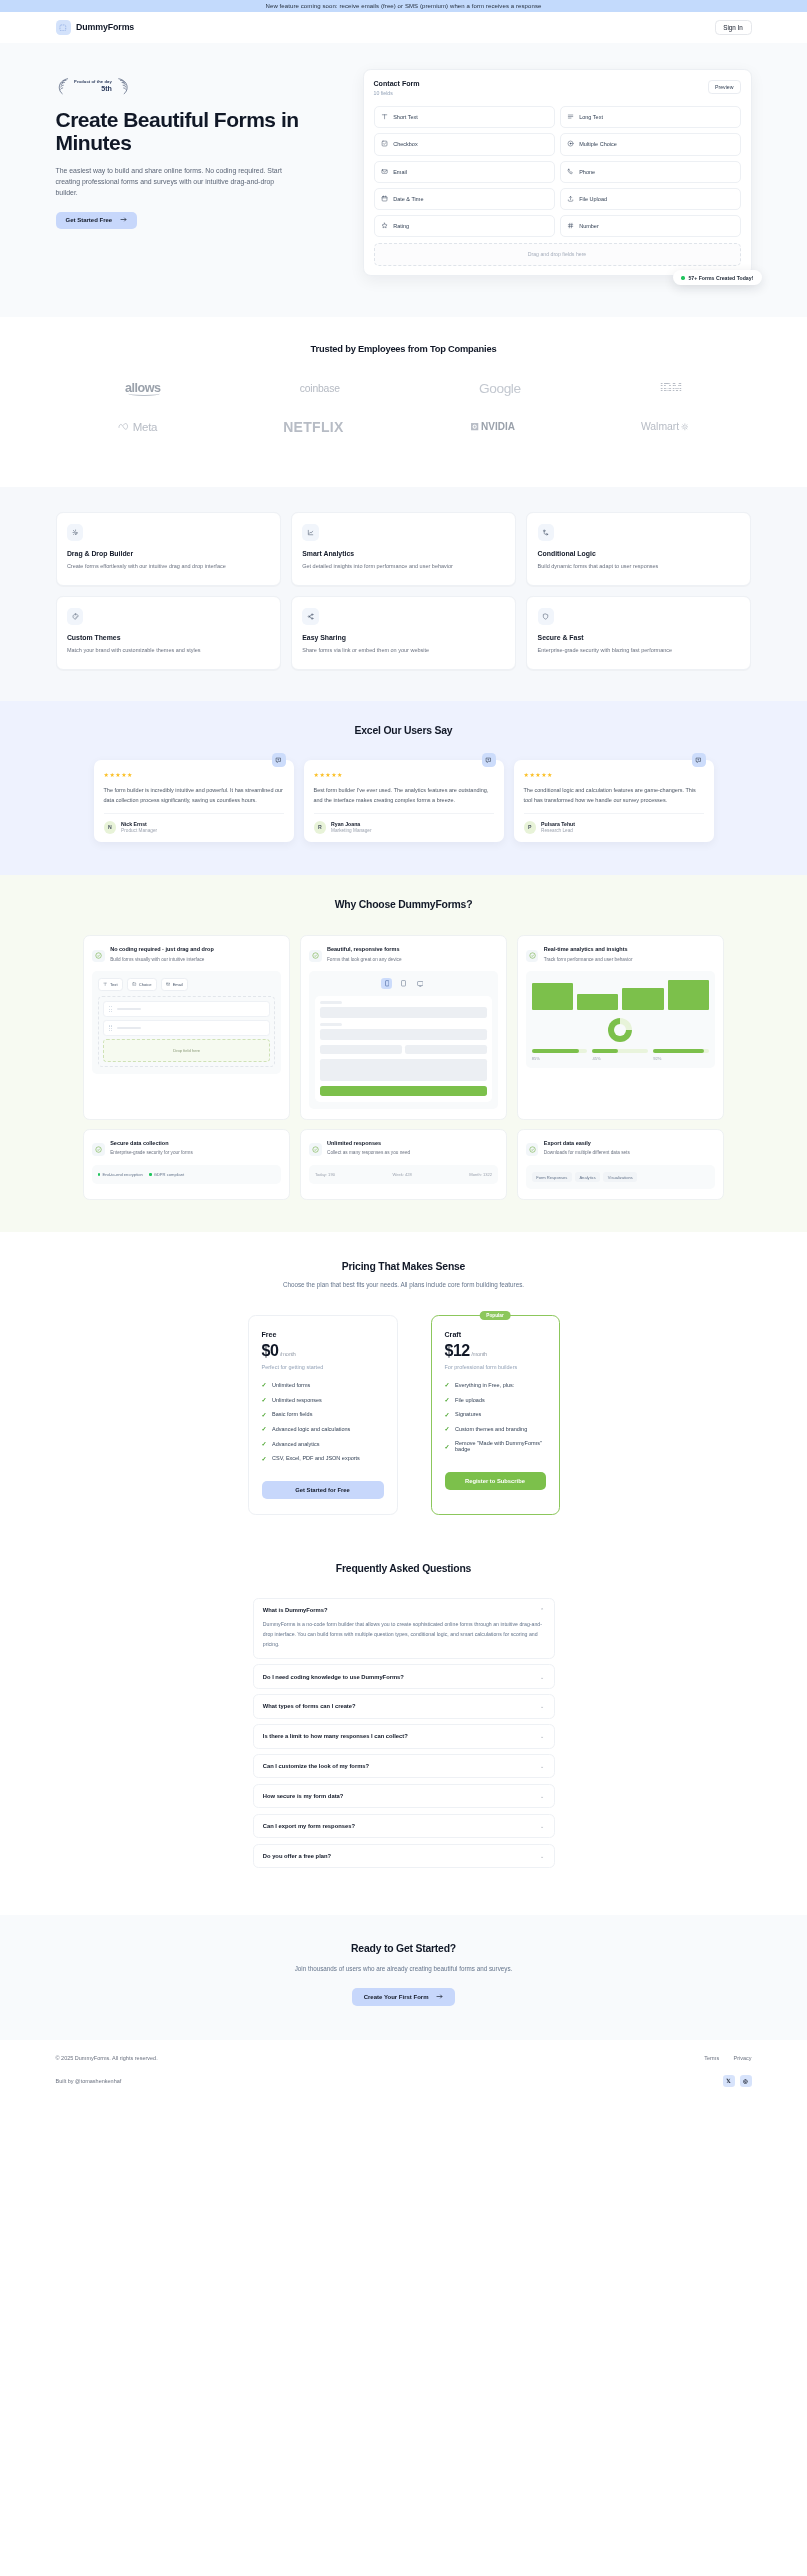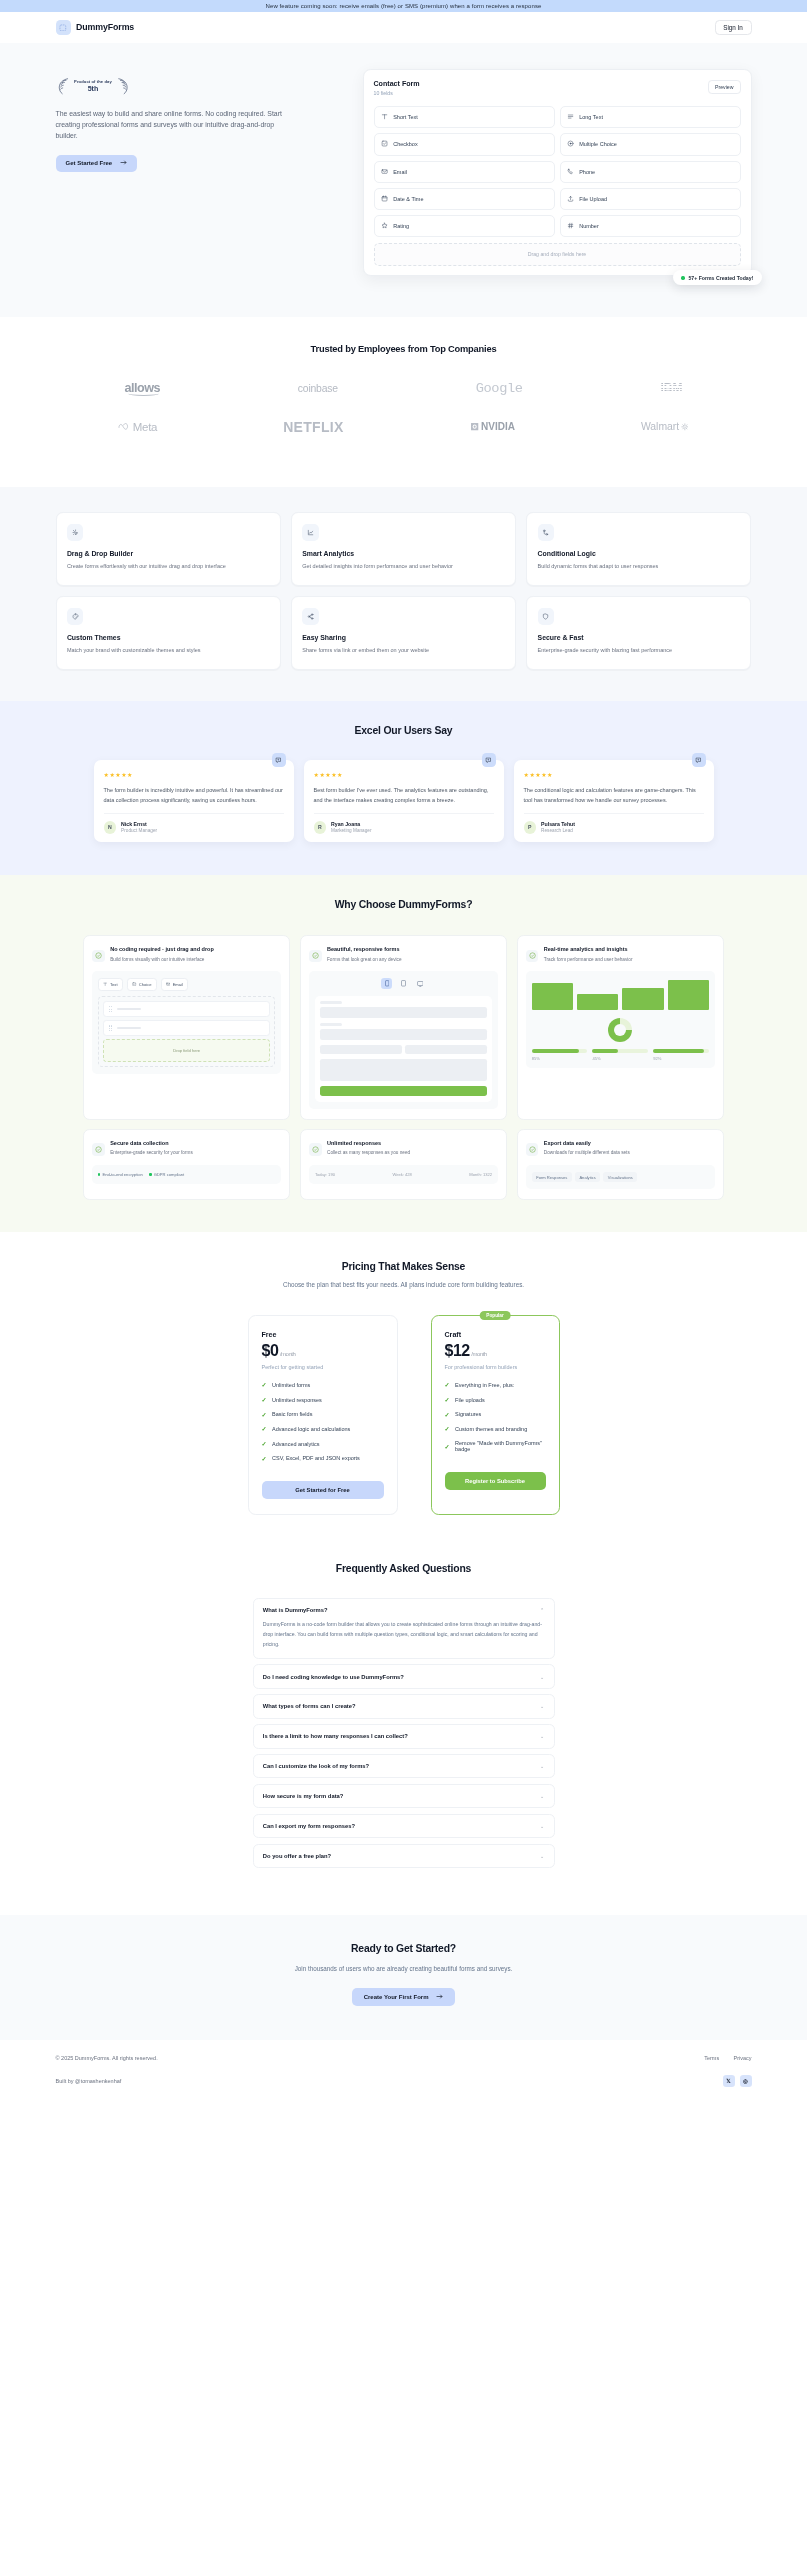--- a/index.html
+++ b/index.html
@@ -38,21 +38,21 @@
     border: 0.5px solid #e5e7eb; background: #fff; border-radius: 4.4px;
     padding: 3.3px 7.7px; font-size: 6.3px; color: #111827; font-weight: 500; cursor: pointer;
     font-family: inherit;
   }
 
   
   .hero { background: #f8fafc; padding: 24px 0 41px; }
   .hero-inner { display: flex; gap: 22px; align-items: flex-start; }
   .hero-left { width: 285px; padding-top: 10px; }
   .award { display: flex; align-items: center; gap: 2.2px; margin-bottom: 12px; }
-  .award-text { text-align: center; color: #2b3a5c; line-height: 1.15; }
+  .award-text { text-align: right; color: #2b3a5c; line-height: 1.15; }
   .award-top { font-size: 4.1px; font-weight: 700; letter-spacing: 0.1px; }
   .award-rank { font-size: 7.1px; font-weight: 800; }
   .hero h1 {
     font-size: 21px; font-weight: 800; line-height: 1.12; letter-spacing: -0.5px;
     color: #111827; margin-bottom: 10px;
   }
   .hero p.sub {
     font-size: 6.9px; color: #5b6576; line-height: 1.65; max-width: 230px; margin-bottom: 13px;
   }
   .btn-primary {
@@ -95,21 +95,21 @@
 
   
   .logos { background: #fff; padding: 27.4px 0 33px; }
   .logos h2 { text-align: center; font-size: 9.3px; font-weight: 800; color: #111827; margin-bottom: 23px; letter-spacing: -0.2px; }
   .logo-row { display: flex; justify-content: space-around; align-items: center; margin-bottom: 16.4px; }
   .logo-cell { color: #b6bcc6; display: flex; align-items: center; justify-content: center; height: 22px; }
   .logo-amazon { font-size: 12.6px; font-weight: 700; color: #9aa1ab; letter-spacing: -0.5px; position: relative; }
   .logo-amazon:after { content: ""; position: absolute; left: 3.3px; right: 1.1px; bottom: -1.1px; height: 3.8px;
     border-bottom: 1.4px solid #b9bfc8; border-radius: 0 0 50% 50%; }
   .logo-coinbase { font-size: 10.4px; color: #b5bac3; letter-spacing: -0.2px; }
-  .logo-google { font-size: 13.7px; color: #c3c8d0; letter-spacing: -0.4px; font-family: Liberation Mono, monospace; }
+  .logo-google { font-size: 13.7px; color: #c3c8d0; letter-spacing: -0.4px; font-family: Liberation Sans, sans-serif; }
   .logo-ibm { font-size: 12px; font-weight: 800; color: #b7bcc5; letter-spacing: 0px;
     background: repeating-linear-gradient(#b7bcc5 0 1.1px, transparent 1.1px 2.2px);
     -webkit-background-clip: text; background-clip: text; color: transparent; }
   .logo-meta { font-size: 11.5px; color: #b7bcc5; letter-spacing: -0.3px; }
   .logo-netflix { font-size: 14px; font-weight: 800; color: #b7bcc5; letter-spacing: 0.3px; }
   .logo-nvidia { font-size: 10px; font-weight: 800; color: #9aa1ab; display: flex; align-items: center; gap: 2.2px; }
   .logo-walmart { font-size: 10.4px; color: #b7bcc5; display: flex; align-items: center; gap: 1.6px; }
 
   
   .features { background: #f6f8fb; padding: 25px 0 31px; }
@@ -274,20 +274,21 @@
         </svg>
         <div class="award-text">
           <div class="award-top">Product of the day</div>
           <div class="award-rank">5th</div>
         </div>
         <svg width="16.4" height="18.6" viewBox="0 0 30 34" fill="none" stroke="#2b3a5c" stroke-width="1.1" style="transform:scaleX(-1)">
           <path d="M22 3C12 5 6 11 6 19c0 5 2 9 6 12"></path>
           <path d="M19 6c-4 0-7 2-8 5M16 10c-4 0-6 2-7 5M14 15c-3 0-5 2-6 4M13 20c-2 0-4 1-5 3"></path>
         </svg>
       </div>
+      <h1>Create Beautiful Forms in Minutes</h1>
       <p class="sub">The easiest way to build and share online forms. No coding required. Start creating professional forms and surveys with our intuitive drag-and-drop builder.</p>
       <button class="btn-primary">
         <span>Get Started Free</span>
         <span>
           <svg width="7.1" height="5" viewBox="0 0 14 10" fill="none" stroke="#111827" stroke-width="1.3">
             <path d="M1 5h11M8.5 1.5L12 5l-3.5 3.5"></path>
           </svg>
         </span>
       </button>
     </div>

